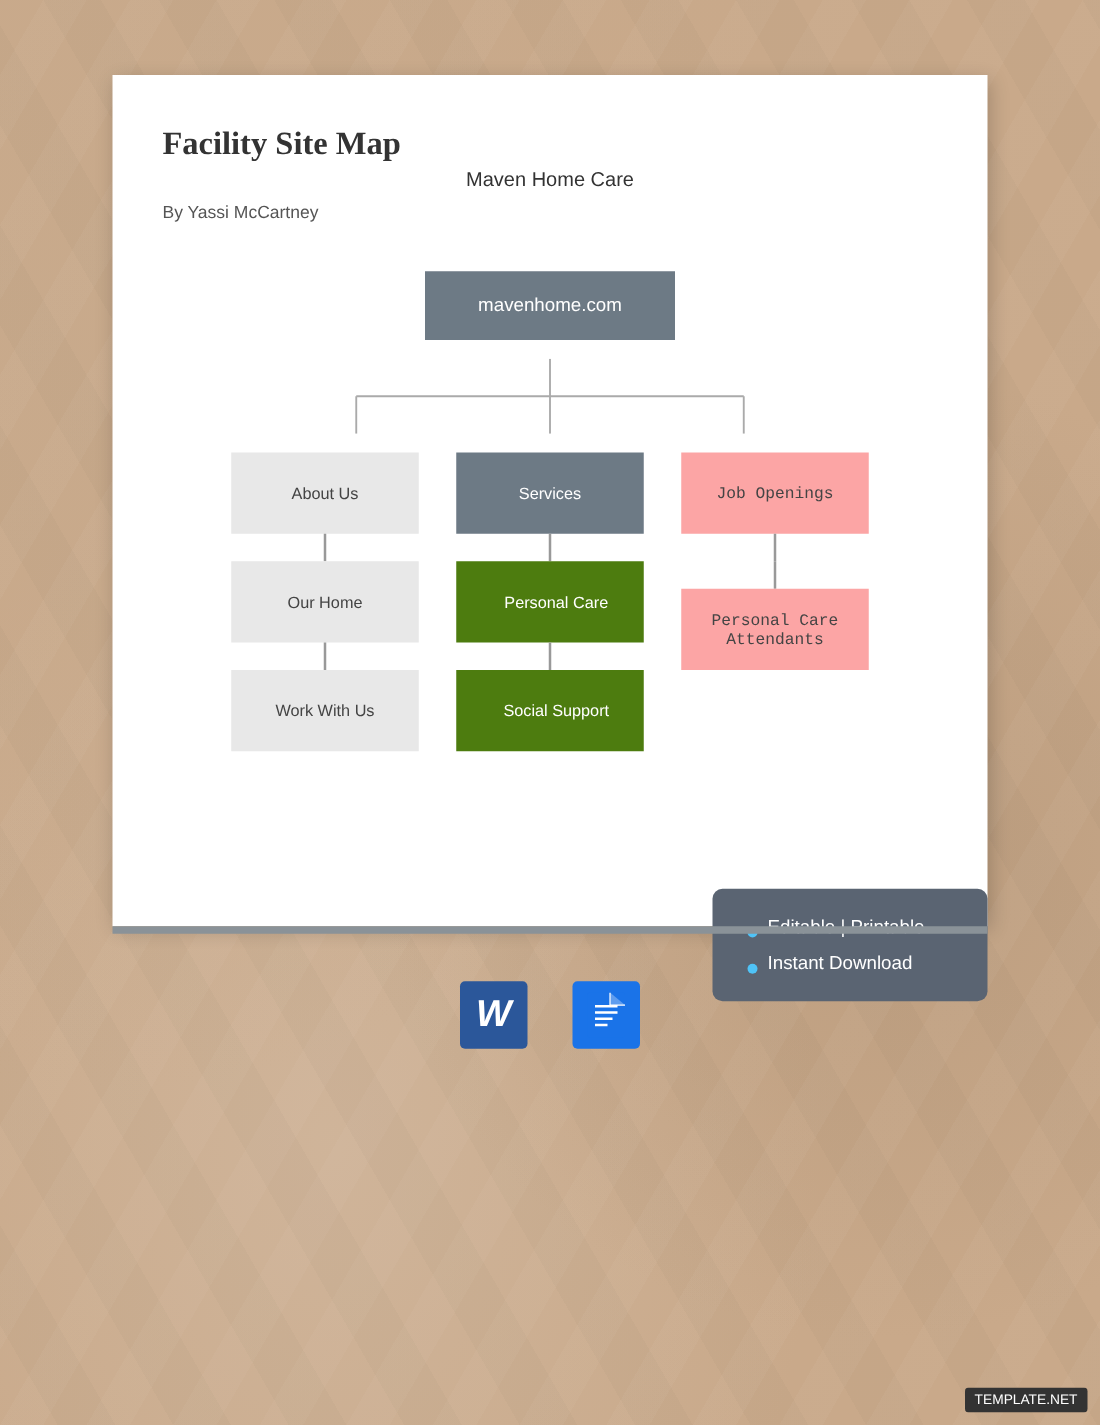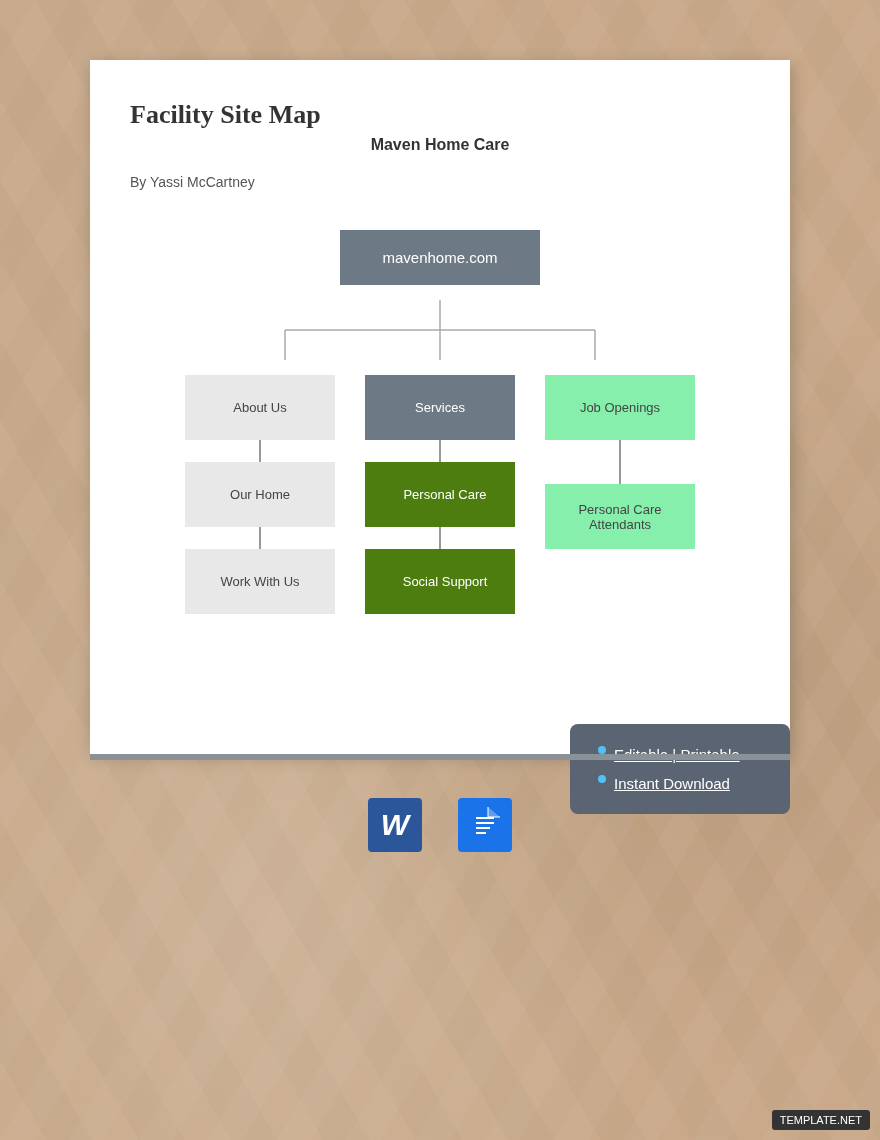--- a/index.html
+++ b/index.html
@@ -55,23 +55,23 @@
       font-size: 26px;
       font-weight: 700;
       color: #333;
       margin-bottom: 6px;
       font-family: Georgia, serif;
     }
 
     .doc-subtitle {
       text-align: center;
       font-size: 16px;
-      font-weight: 700;
+      font-weight: 400;
       color: #333;
-      margin-bottom: 20px;
+      margin-bottom: 7px;
     }
 
     .doc-author {
       font-size: 14px;
       color: #555;
       margin-bottom: 40px;
     }
 
     
     .sitemap-container {
@@ -138,22 +138,23 @@
       color: #fff;
       padding-left: 20px;
     }
 
     .node-dark {
       background: #6d7a85;
       color: #fff;
     }
 
     .node-gray {
-      background: #86efac;
+      background: #fca5a5;
       color: #444;
+      font-family: Liberation Mono, monospace;
     }
 
     
     .v-connector {
       width: 2px;
       height: 22px;
       background: #999;
       margin: 0 auto;
     }
 
@@ -167,23 +168,22 @@
       padding: 22px 28px;
       border-radius: 8px;
       min-width: 220px;
       z-index: 10;
     }
 
     .feature-badge-item {
       font-size: 15px;
       margin-bottom: 12px;
       display: flex;
-      align-items: flex-start;
+      align-items: flex-end;
       gap: 8px;
-      text-decoration: underline;
     }
 
     .feature-badge-item:last-child {
       margin-bottom: 0;
     }
 
     .bullet {
       width: 8px;
       height: 8px;
       border-radius: 50%;

